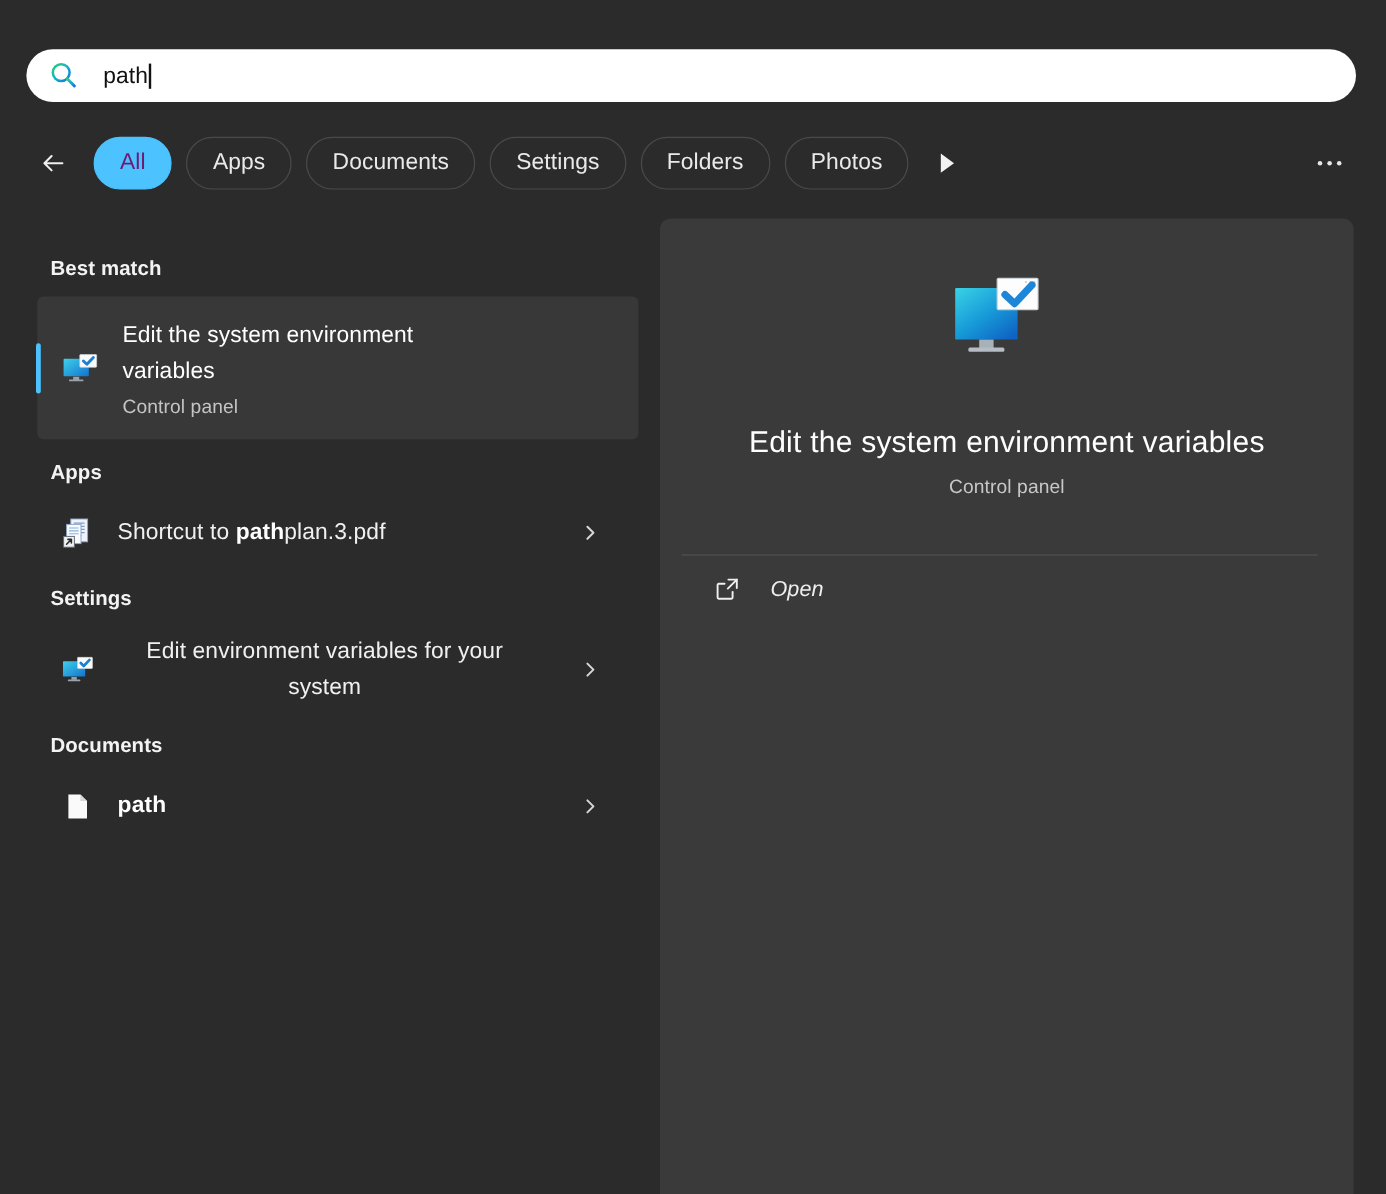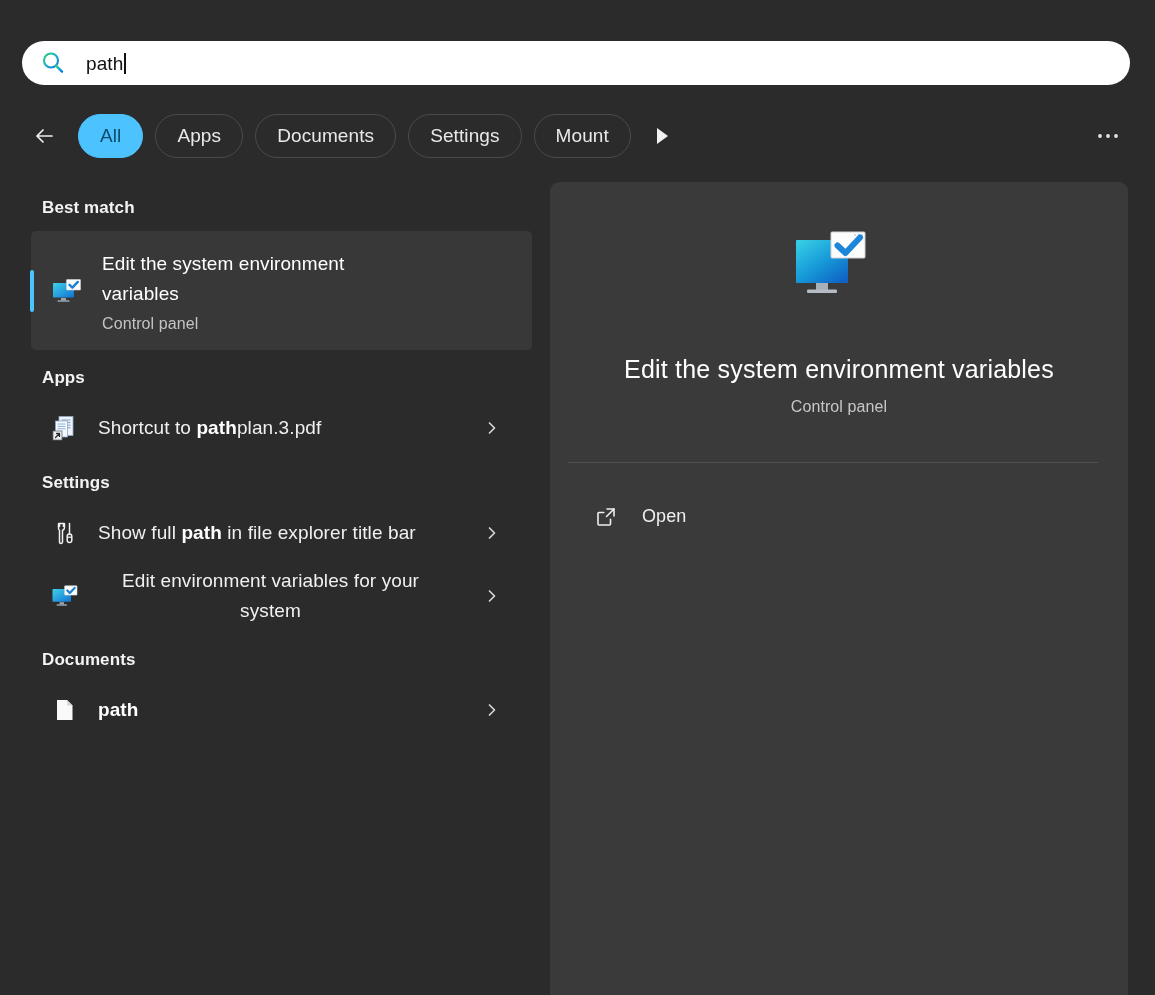--- a/index.html
+++ b/index.html
@@ -42,21 +42,21 @@
   }
   .pill {
     height:44px; border-radius:22px;
     display:flex; align-items:center; justify-content:center;
     padding:0 21px; margin-right:12px;
     font-size:19px; color:#e9e9e9;
     border:1px solid #4a4a4a; background:transparent;
     white-space:nowrap; letter-spacing:.1px;
   }
   .pill.active {
-    background:#4cc2ff; color:#0c4a6e; border-color:#4cc2ff;
+    background:#4cc2ff; color:#701a75; border-color:#4cc2ff;
   }
   .pill-next {
     width:40px; height:44px; flex:0 0 40px;
     display:flex; align-items:center; justify-content:center;
   }
   .tri {
     width:0; height:0;
     border-left:11px solid #f2f2f2;
     border-top:8px solid transparent;
     border-bottom:8px solid transparent;
@@ -68,21 +68,21 @@
     letter-spacing:2.5px; color:#e6e6e6; font-size:20px; line-height:6px;
   }
 
   
   .results { position:absolute; left:0; top:182px; width:548px; height:813px; }
   .section-title {
     font-size:17px; font-weight:bold; color:#f3f3f3;
     padding:0 0 0 42px; margin-top:18px; margin-bottom:13px;
     letter-spacing:.1px;
   }
-  .section-title.first { margin-top:16px; }
+  .section-title.first { margin-top:32px; }
 
   
   .bestmatch {
     position:relative; margin:0 16px 0 31px;
     background:#383838; border-radius:5px;
     height:119px; display:flex; align-items:center; padding-left:19px;
   }
   .accent {
     position:absolute; left:-1px; top:50%; transform:translateY(-50%);
     width:3.5px; height:42px; border-radius:2px; background:#4cc2ff;
@@ -132,23 +132,23 @@
   }
   .pv-sub {
     text-align:center; font-size:16px; color:#c7c7c7;
     margin-top:14px; letter-spacing:.1px;
   }
   .divider {
     height:1px; background:#505050;
     margin:46px 30px 0 18px;
   }
   .action {
-    display:flex; align-items:flex-end;
+    display:flex; align-items:flex-start;
     margin:18px 18px 0 18px; height:46px;
-    border-radius:5px; padding-left:28px;
+    border-radius:5px; padding-left:28px;font-style:italic;
   }
   .action-icon { width:20px; height:20px; flex:0 0 20px; margin-right:26px; }
   .action-label { font-size:18px; color:#efefef; letter-spacing:.1px; }
 </style>
 </head>
 <body>
 
 <div class="root">
 
   <div class="searchbar">
@@ -184,21 +184,24 @@
     <div class="pill">
       <span>Apps</span>
     </div>
     <div class="pill">
       <span>Documents</span>
     </div>
     <div class="pill">
       <span>Settings</span>
     </div>
     <div class="pill">
-      <span>Mount</span>
+      <span>Folders</span>
+    </div>
+    <div class="pill">
+      <span>Photos</span>
     </div>
 
     <div class="pill-next">
       <span class="tri"></span>
     </div>
 
     <div class="more-btn">
       <svg viewBox="0 0 24 6" width="24" height="6">
         <circle cx="4" cy="3" r="1.9" fill="#e6e6e6"></circle>
         <circle cx="12" cy="3" r="1.9" fill="#e6e6e6"></circle>
@@ -261,36 +264,20 @@
       <span class="chev">
         <svg viewBox="0 0 14 14" width="14" height="14">
           <path d="M4.5 2 L9.5 7 L4.5 12" fill="none" stroke="#d6d6d6" stroke-width="1.7" stroke-linecap="round" stroke-linejoin="round"></path>
         </svg>
       </span>
     </div>
 
     <div class="section-title">Settings</div>
 
 
-    <div class="row">
-      <span class="row-icon">
-        <svg viewBox="0 0 30 30" width="30" height="30">
-          <path d="M9.5 5.5 V9 M13.5 5.5 V9 M9 5.5 H14 a0.5 0.5 0 0 1 0.5 0.5 V9.5 a3 3 0 0 1 -2 2.8 V24 a1.5 1.5 0 0 1 -3 0 V12.3 A3 3 0 0 1 8.5 9.5 V6 a0.5 0.5 0 0 1 0.5 -0.5 Z" fill="none" stroke="#f0f0f0" stroke-width="1.5" stroke-linejoin="round"></path>
-          <path d="M19.5 5.5 V16" fill="none" stroke="#f0f0f0" stroke-width="1.5" stroke-linecap="round"></path>
-          <rect x="17.2" y="16" width="4.6" height="8.5" rx="2.3" fill="none" stroke="#f0f0f0" stroke-width="1.5"></rect>
-          <line x1="17.2" y1="19.2" x2="21.8" y2="19.2" stroke="#f0f0f0" stroke-width="1.3"></line>
-        </svg>
-      </span>
-      <span class="row-label"><span>Show full </span><b>path</b><span> in file explorer title bar</span></span>
-      <span class="chev">
-        <svg viewBox="0 0 14 14" width="14" height="14">
-          <path d="M4.5 2 L9.5 7 L4.5 12" fill="none" stroke="#d6d6d6" stroke-width="1.7" stroke-linecap="round" stroke-linejoin="round"></path>
-        </svg>
-      </span>
-    </div>
 
     <div class="row">
       <span class="row-icon">
         <svg viewBox="0 0 30 30" width="30" height="30">
           <defs>
             <linearGradient id="monB" x1="0" y1="0" x2="1" y2="1">
               <stop offset="0%" stop-color="#3fd0e8"></stop>
               <stop offset="100%" stop-color="#1273d2"></stop>
             </linearGradient>
           </defs>

